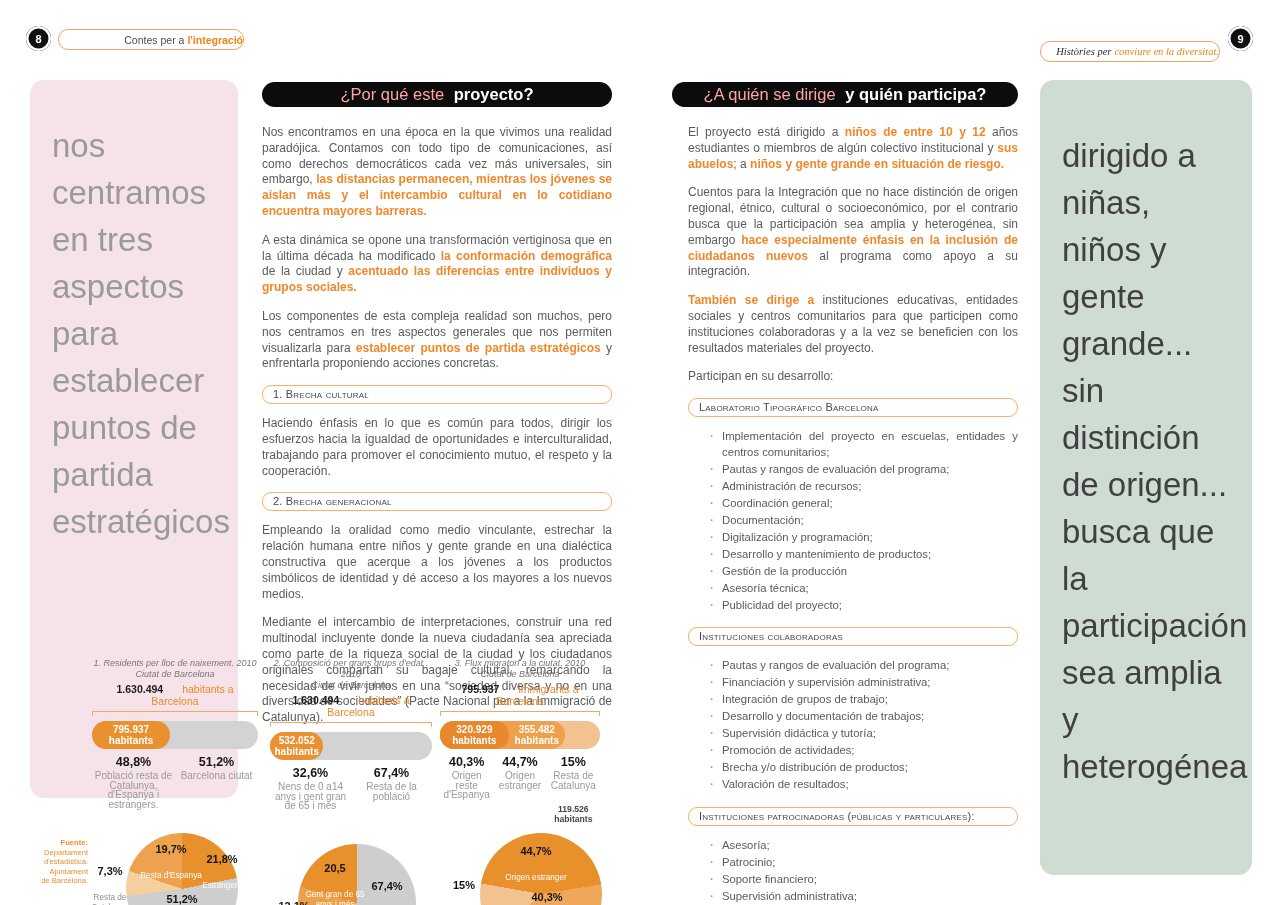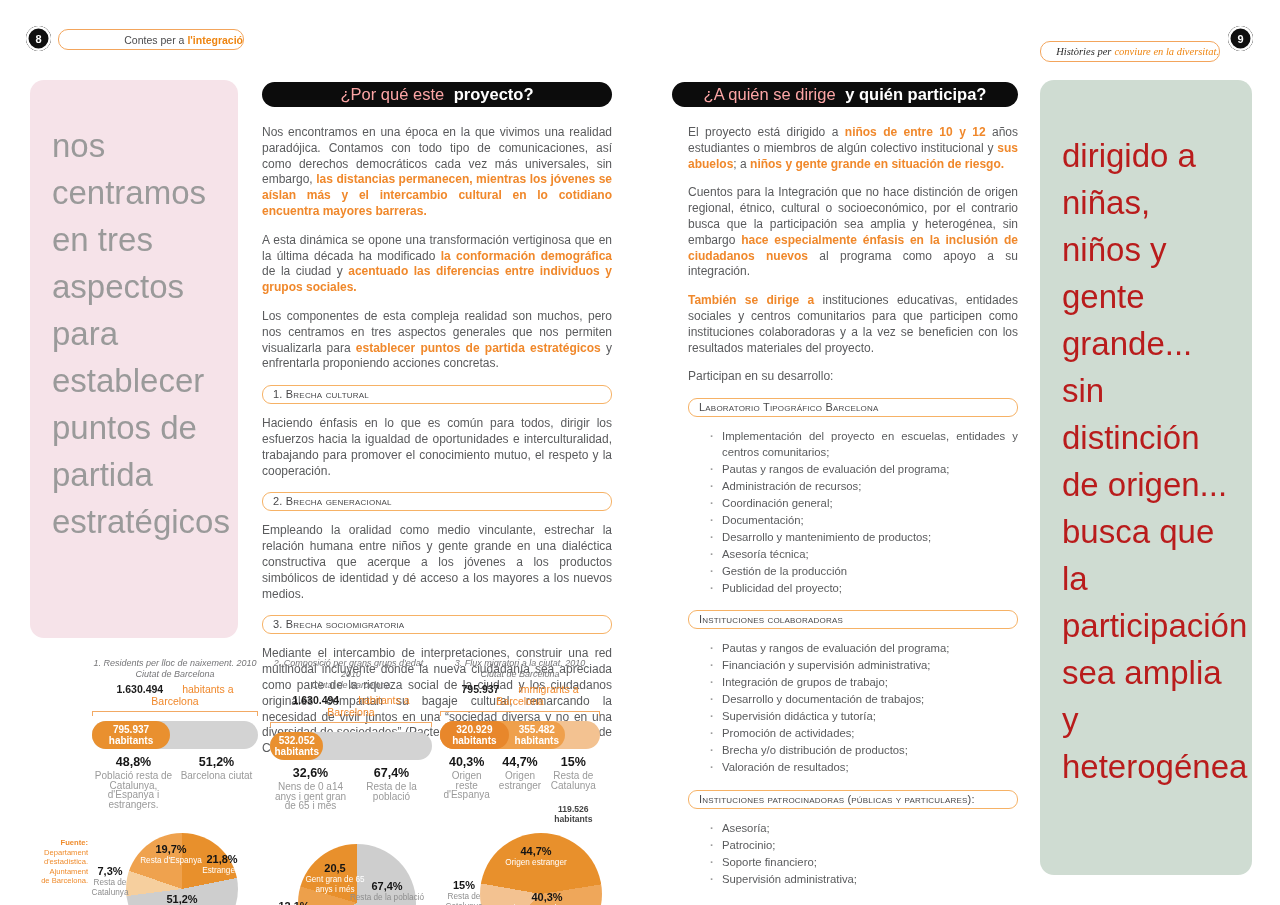--- a/index.html
+++ b/index.html
@@ -14,24 +14,24 @@
   .pagenum.right{left:1228px;}
   .tab{position:absolute;top:29px;height:19px;border:1px solid #f3a55c;border-radius:10px;
     display:flex;align-items:center;justify-content:flex-end;font-size:10.5px;background:#fff;}
   .tab-left{left:58px;width:184px;color:#4b4b4d;}
   .tab-left .hl{color:#ee8511;font-weight:bold;margin-left:3px;}
   .tab-right{left:1040px;width:178px;font-family:"Liberation Serif",serif;font-style:italic;color:#2b2b2b;margin-top:12px;}
   .tab-right .hl{color:#ee8511;margin-left:3px;}
 
   
   .panel{position:absolute;border-radius:14px;}
-  .panel.pink{left:30px;top:80px;width:208px;height:558px;background:#f6e3e9;}
+  .panel.pink{left:30px;top:80px;width:208px;height:718px;background:#f6e3e9;}
   .panel.green{left:1040px;top:80px;width:212px;height:795px;background:#cfdcd2;}
   .panel p{margin:0;padding:42px 16px 0 22px;font-size:33px;line-height:47px;color:#9a9a9a;font-weight:normal;}
-  .panel.green p{padding-top:52px;color:#b91c1c;}
+  .panel.green p{padding-top:52px;color:#404040;}
 
   
   .col{position:absolute;top:82px;}
   .col1{left:262px;width:350px;}
   .col2{left:672px;width:346px;}
   .blackpill{margin:0 0 18px 0;height:25px;line-height:25px;border-radius:13px;background:#0c0c0c;
     text-align:center;font-size:16.5px;font-weight:normal;}
   .blackpill .o{color:#fca5a5;}
   .blackpill .w{color:#ffffff;font-weight:bold;margin-left:5px;}
   .col2 .indent{margin-left:16px;}
@@ -58,21 +58,21 @@
     color:#fff;font-weight:bold;font-size:10px;line-height:11px;}
   .stats{display:flex;height:44px;margin-bottom:2px;}
   .stat{flex:1;text-align:center;}
   .stat .pct{font-size:12.5px;font-weight:bold;color:#161616;}
   .stat .cap{font-size:10px;line-height:9.6px;color:#9a9a9a;max-width:82px;margin:2px auto 0;}
   .stat .strong{font-size:8.6px;line-height:10px;color:#454545;font-weight:bold;max-width:82px;margin:14px auto 0;}
   .pie-wrap{position:relative;height:135px;margin-top:34px;}
   .pie{position:absolute;border-radius:50%;}
   .plabel{position:absolute;text-align:center;}
   .plabel .pp{font-size:11px;font-weight:bold;color:#141414;line-height:12px;}
-  .plabel .pc{font-size:8.2px;line-height:9.6px;margin-top:1px;}
+  .plabel .pc{font-size:8.2px;line-height:9.6px;margin-top:16px;}
   .fuente{position:absolute;left:0;top:180px;width:58px;text-align:right;color:#ef8c2d;font-size:7.6px;line-height:9.5px;}
   .fuente .f-label{font-weight:bold;}
   .fuente ul{margin:0;padding:0;list-style:none;}
 </style>
 </head>
 <body>
 
 <div class="spread">
 
   <div class="pagenum left">
@@ -102,44 +102,44 @@
       <span class="o">¿Por qué este</span>
       <span class="w">proyecto?</span>
     </h2>
     <p class="body"><span>Nos encontramos en una época en la que vivimos una realidad paradójica. Contamos con todo tipo de comunicaciones, así como derechos democráticos cada vez más universales, sin embargo, </span><span class="em">las distancias permanecen, mientras los jóvenes se aíslan más y el intercambio cultural en lo cotidiano encuentra mayores barreras.</span></p>
     <p class="body"><span>A esta dinámica se opone una transformación vertiginosa que en la última década ha modificado </span><span class="em">la conformación demográfica</span><span> de la ciudad y </span><span class="em">acentuado las diferencias entre individuos y grupos sociales.</span></p>
     <p class="body"><span>Los componentes de esta compleja realidad son muchos, pero nos centramos en tres aspectos generales que nos permiten visualizarla para </span><span class="em">establecer puntos de partida estratégicos</span><span> y enfrentarla proponiendo acciones concretas.</span></p>
     <h3 class="secpill">1. Brecha cultural</h3>
     <p class="body">Haciendo énfasis en lo que es común para todos, dirigir los esfuerzos hacia la igualdad de oportunidades e interculturalidad, trabajando para promover el conocimiento mutuo, el respeto y la cooperación.</p>
     <h3 class="secpill">2. Brecha generacional</h3>
     <p class="body">Empleando la oralidad como medio vinculante, estrechar la relación humana entre niños y gente grande en una dialéctica constructiva que acerque a los jóvenes a los productos simbólicos de identidad y dé acceso a los mayores a los nuevos medios.</p>
-    <h3 class="secpill">3. Brecha sociomigratoria</h3>
     <p class="body">Mediante el intercambio de interpretaciones, construir una red multinodal incluyente donde la nueva ciudadanía sea apreciada como parte de la riqueza social de la ciudad y los ciudadanos originales compartan su bagaje cultural, remarcando la necesidad de vivir juntos en una “sociedad diversa y no en una diversidad de sociedades” (Pacte Nacional per a la Immigració de Catalunya).</p>
   </section>
 
   <section class="col col2">
     <h2 class="blackpill">
       <span class="o">¿A quién se dirige</span>
       <span class="w">y quién participa?</span>
     </h2>
     <div class="indent">
       <p class="body"><span>El proyecto está dirigido a </span><span class="em">niños de entre 10 y 12</span><span> años estudiantes o miembros de algún colectivo institucional y </span><span class="em">sus abuelos</span><span>; a </span><span class="em">niños y gente grande en situación de riesgo.</span></p>
       <p class="body"><span>Cuentos para la Integración que no hace distinción de origen regional, étnico, cultural o socioeconómico, por el contrario busca que la participación sea amplia y heterogénea, sin embargo </span><span class="em">hace especialmente énfasis en la inclusión de ciudadanos nuevos</span><span> al programa como apoyo a su integración.</span></p>
       <p class="body"><span class="em">También se dirige a </span><span>instituciones educativas, entidades sociales y centros comunitarios para que participen como instituciones colaboradoras y a la vez se beneficien con los resultados materiales del proyecto.</span></p>
       <p class="body">Participan en su desarrollo:</p>
       <h3 class="secpill">Laboratorio Tipográfico Barcelona</h3>
       <ul class="bullets">
           <li>Implementación del proyecto en escuelas, entidades y centros comunitarios;</li>
           <li>Pautas y rangos de evaluación del programa;</li>
           <li>Administración de recursos;</li>
           <li>Coordinación general;</li>
           <li>Documentación;</li>
+          <li>Digitalización y programación;</li>
           <li>Desarrollo y mantenimiento de productos;</li>
+          <li>Gestión de la producción</li>
           <li>Asesoría técnica;</li>
-          <li>Gestión de la producción</li>
           <li>Publicidad del proyecto;</li>
         </ul>
       <h3 class="secpill">Instituciones colaboradoras</h3>
       <ul class="bullets">
           <li>Pautas y rangos de evaluación del programa;</li>
           <li>Financiación y supervisión administrativa;</li>
           <li>Integración de grupos de trabajo;</li>
           <li>Desarrollo y documentación de trabajos;</li>
           <li>Supervisión didáctica y tutoría;</li>
           <li>Promoción de actividades;</li>

